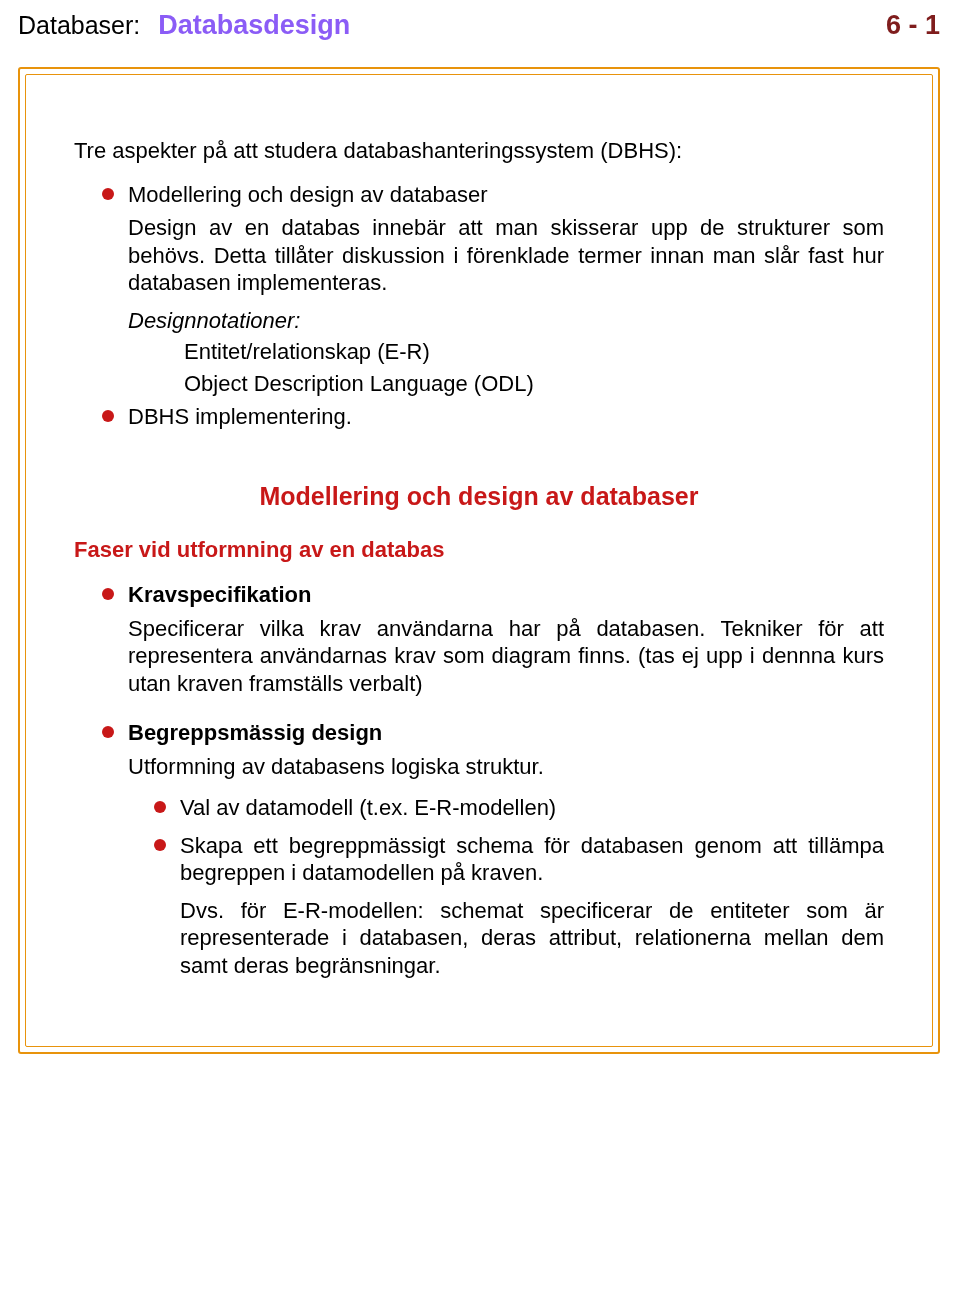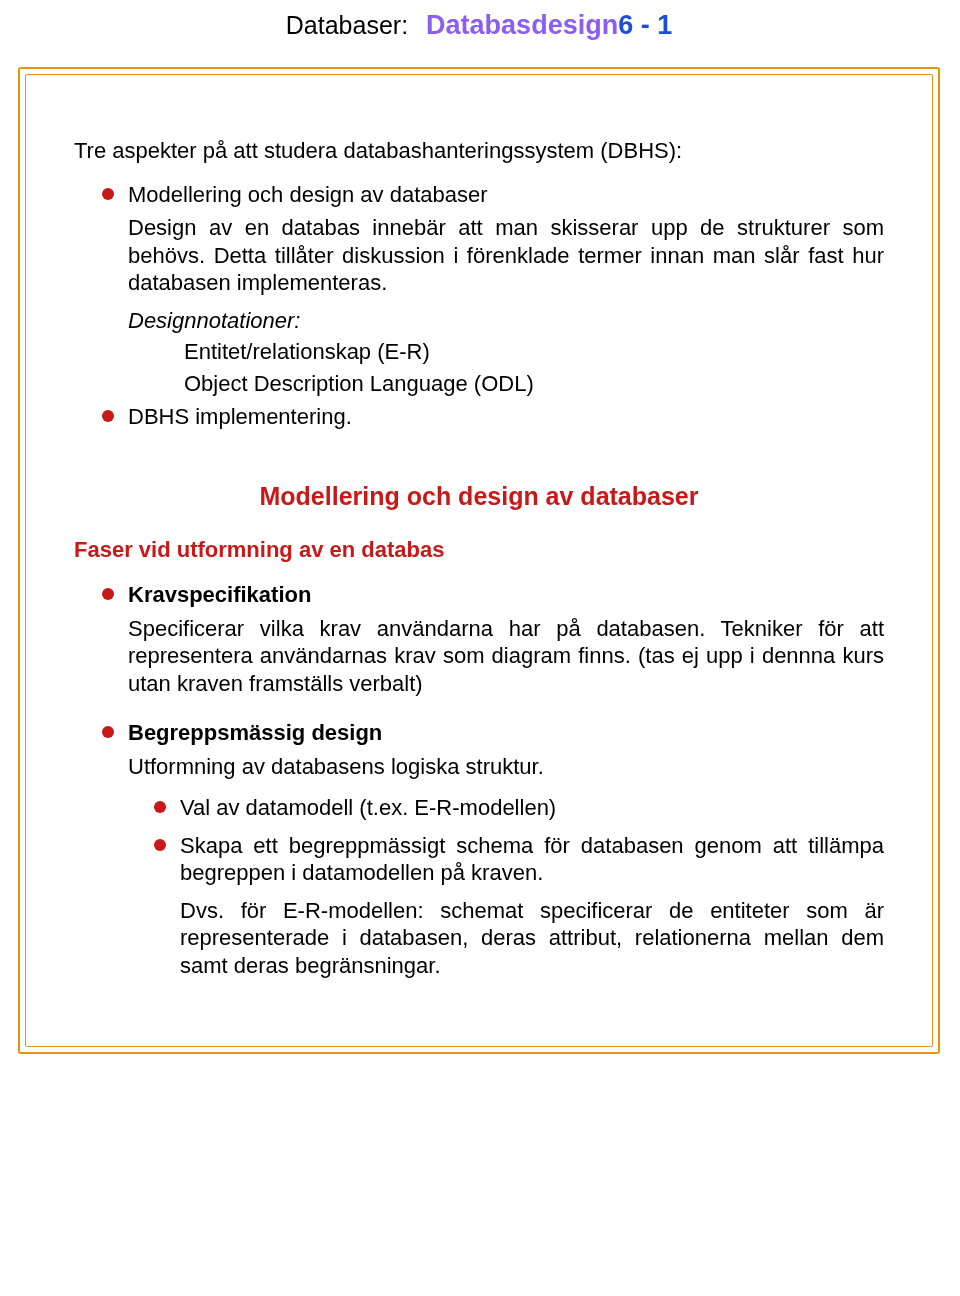--- a/index.html
+++ b/index.html
@@ -6,29 +6,29 @@
   body {
     width: 960px;
     height: 1296px;
     background: #ffffff;
     font-family: Arial, Helvetica, sans-serif;
     color: #000;
     position: relative;
   }
   .header-row {
     display: flex;
-    justify-content: center;
+    justify-content: space-between;
     align-items: baseline;
     padding: 10px 20px 8px 18px;
     font-size: 25px;
   }
   .header-left { display: flex; align-items: baseline; }
   .header-prefix { color: #000; }
   .header-title { color: #8b5cf6; font-weight: bold; margin-left: 18px; font-size: 27px; }
-  .header-page { color: #1d4ed8; font-weight: bold; font-size: 27px; }
+  .header-page { color: #7f1d1d; font-weight: bold; font-size: 27px; }
   .frame-outer {
     margin: 18px 20px 0 18px;
     border: 2.5px solid #e8930c;
     border-radius: 3px;
     padding: 5px;
     height: 987px;
   }
   .frame-inner {
     border: 1.5px solid #e8930c;
     border-radius: 2px;

